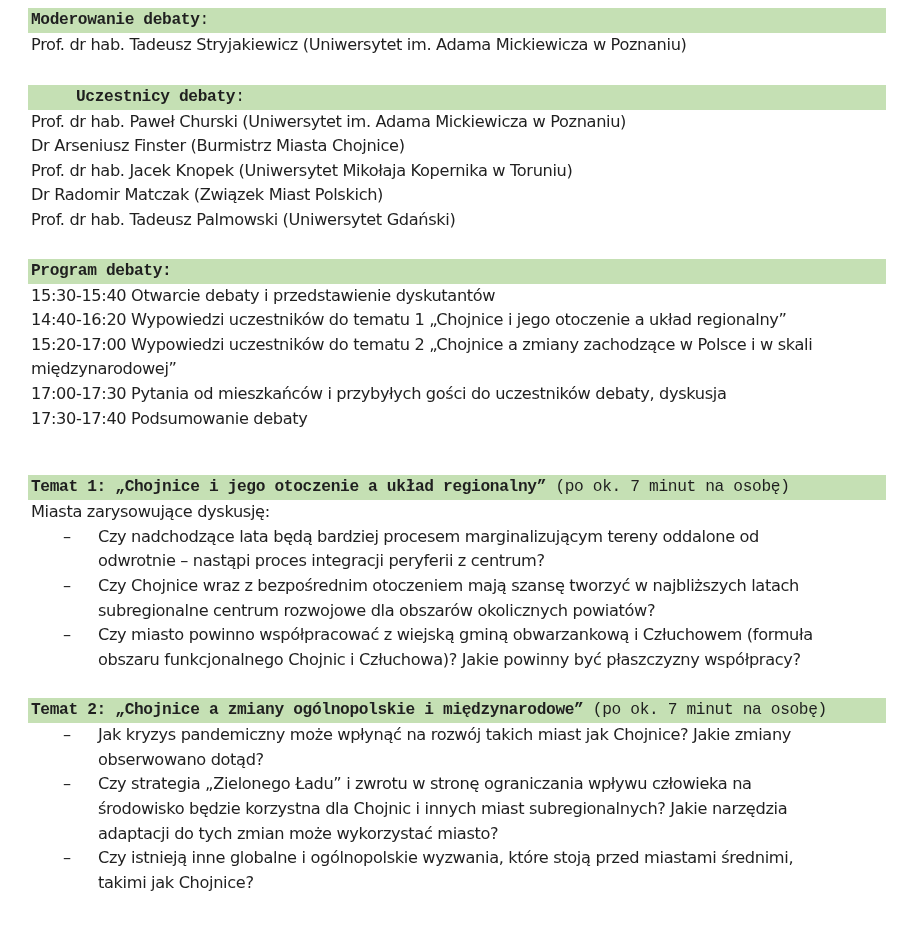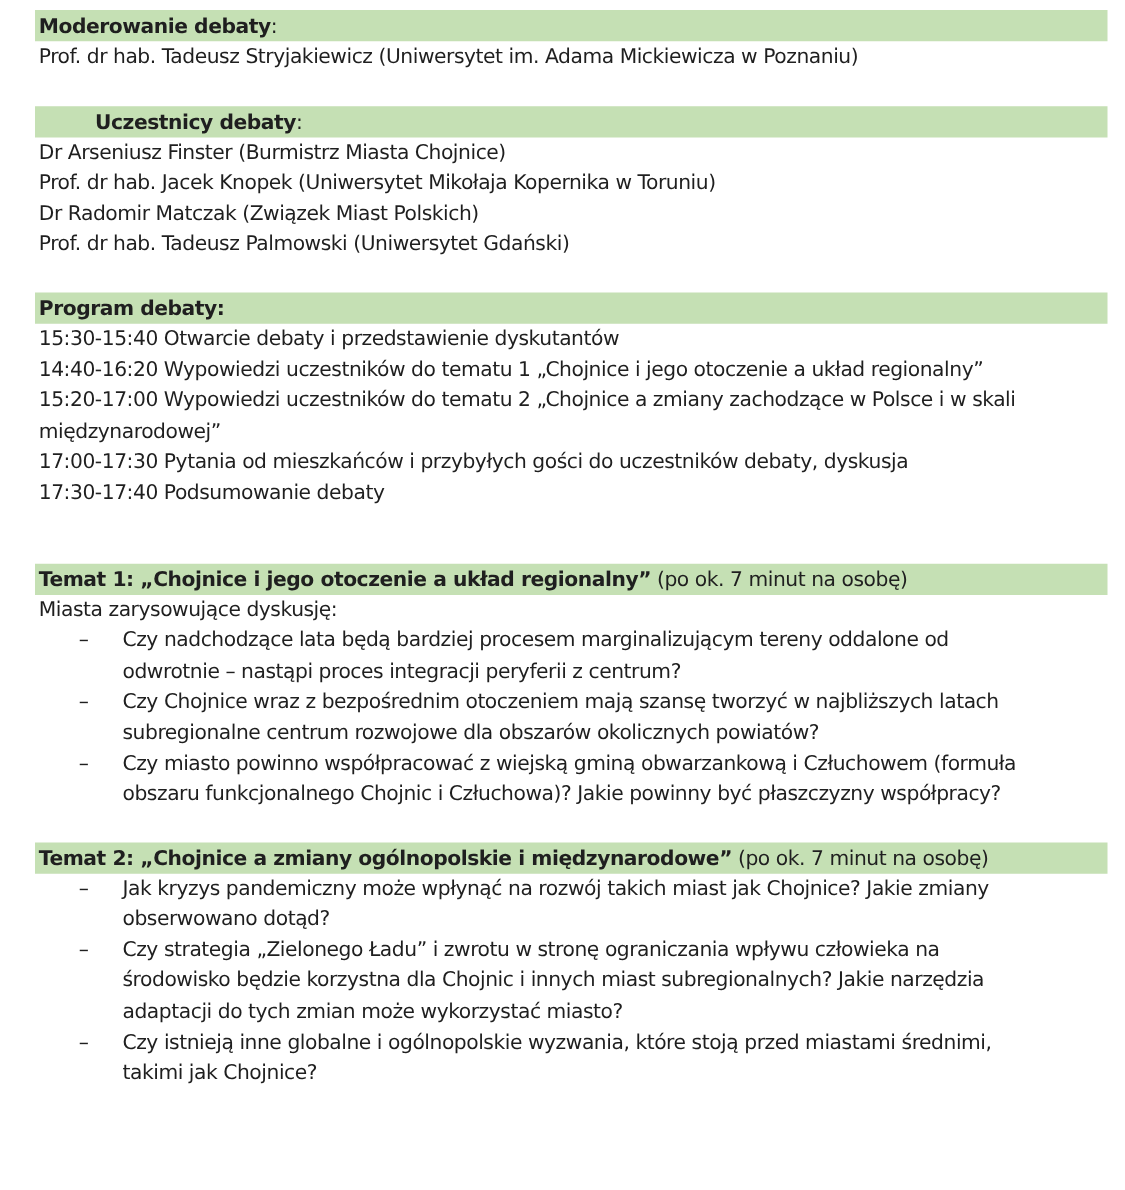--- a/index.html
+++ b/index.html
@@ -10,20 +10,21 @@
     font-size: 16.2px;
     letter-spacing: -0.35px;
   }
   .doc { position: absolute; left: 28px; top: 8px; width: 858px; }
   .bar {
     background: #c5e0b4;
     height: 25px;
     line-height: 25px;
     padding-left: 3px;
     white-space: nowrap;
+    font-family: Liberation Mono, monospace;
   }
   .bar b { font-weight: bold; }
   .bar .normal { font-weight: normal; }
   .line { height: 24.6px; line-height: 24.6px; padding-left: 3px; white-space: nowrap; }
   .gap-s { height: 27px; }
   .gap-m { height: 26px; }
   .gap-l { height: 44px; }
   .bullets { margin: 0; padding: 0; list-style: none; }
   .bullet { position: relative; padding-left: 70px; }
   .bullet .dash {
@@ -44,20 +45,21 @@
     </div>
     <div class="line">Prof. dr hab. Tadeusz Stryjakiewicz (Uniwersytet im. Adama Mickiewicza w Poznaniu)</div>
   </section>
 
   <div class="gap-s"></div>
 
   <section>
     <div class="bar" style="background: rgb(197, 224, 180); padding-left: 48px;">
       <b>Uczestnicy debaty</b><span>:</span>
     </div>
+    <div class="line">Prof. dr hab. Paweł Churski (Uniwersytet im. Adama Mickiewicza w Poznaniu)</div>
     <div class="line">Dr Arseniusz Finster (Burmistrz Miasta Chojnice)</div>
     <div class="line">Prof. dr hab. Jacek Knopek (Uniwersytet Mikołaja Kopernika w Toruniu)</div>
     <div class="line">Dr Radomir Matczak (Związek Miast Polskich)</div>
     <div class="line">Prof. dr hab. Tadeusz Palmowski (Uniwersytet Gdański)</div>
   </section>
 
   <div class="gap-m"></div>
 
   <section>
     <div class="bar" style="background: rgb(197, 224, 180);">

